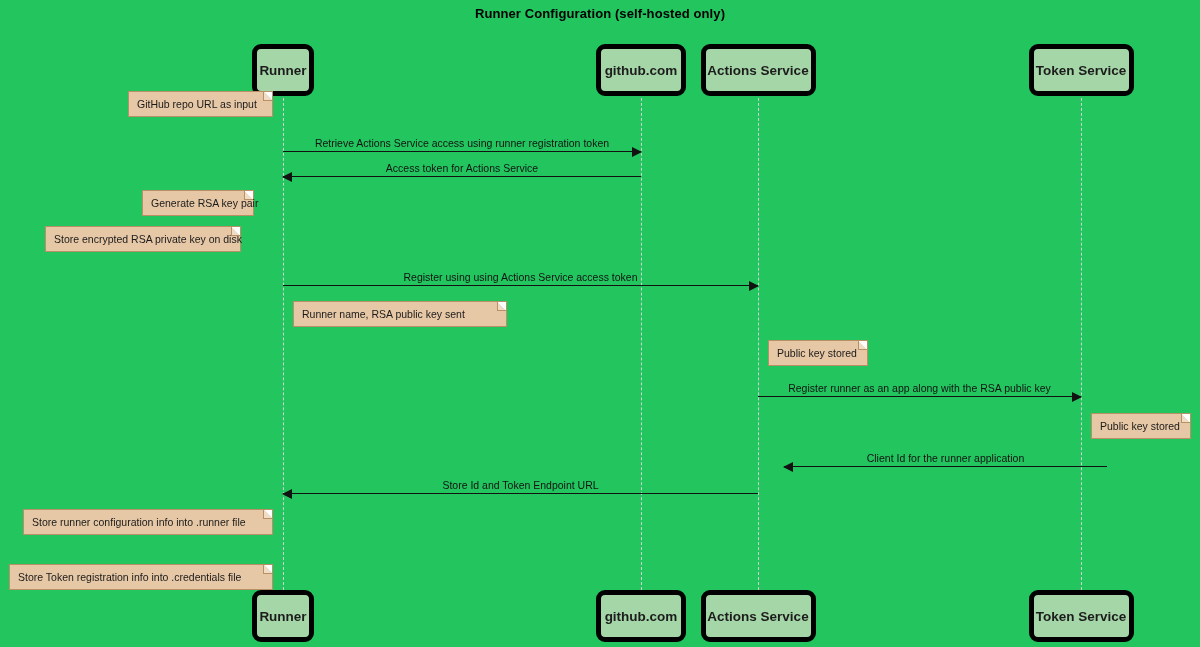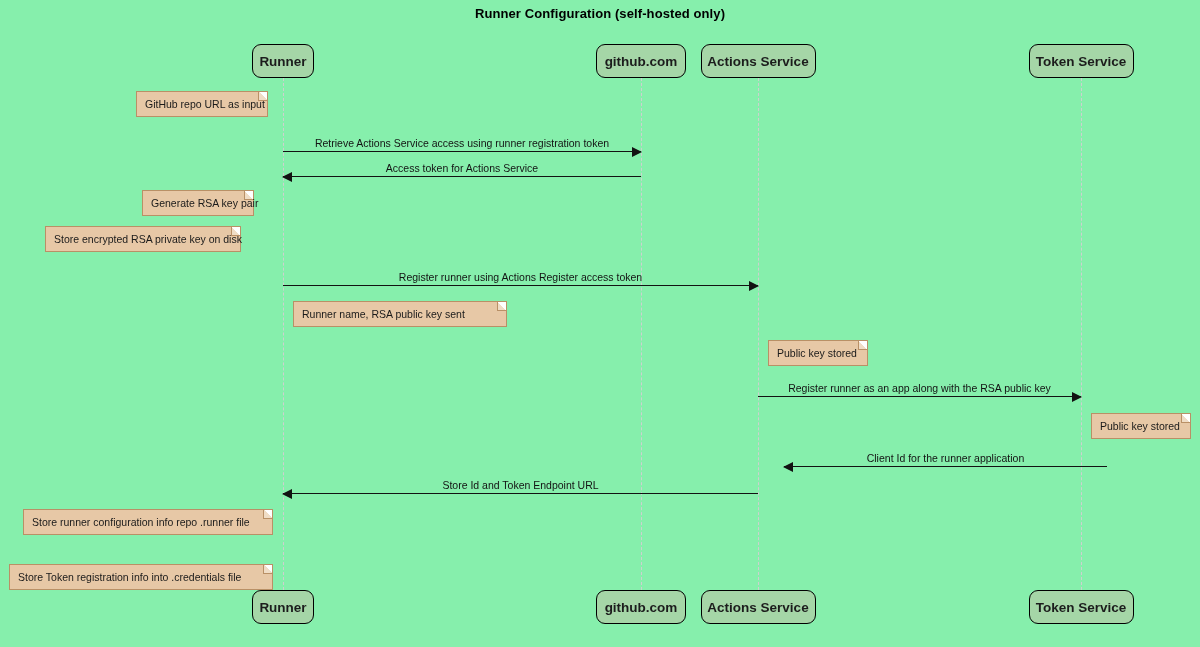--- a/index.html
+++ b/index.html
@@ -8,21 +8,21 @@
     background: #ffffff;
   }
   body {
     font-family: "Liberation Sans", sans-serif;
     color: #1a1a1a;
   }
   #diagram {
     position: relative;
     width: 1200px;
     height: 647px;
-    background: #86efac;
+    background: #22c55e;
     overflow: hidden;
   }
   .title {
     position: absolute;
     top: 6px;
     left: 0;
     width: 1200px;
     text-align: center;
     font-size: 13px;
     font-weight: bold;
@@ -31,23 +31,23 @@
   }
   
   .lifeline {
     position: absolute;
     width: 0;
     border-left: 1px dashed #cfcfcf;
   }
   
   .participant {
     position: absolute;
-    height: 34px;
+    height: 52px;
     background: #a5d6a7;
-    border: 1px solid #000000;
+    border: 5px solid #000000;
     border-radius: 9px;
     display: flex;
     align-items: center;
     justify-content: center;
     font-size: 13.5px;
     font-weight: bold;
     color: #1c1c1c;
     box-sizing: border-box;
     white-space: nowrap;
   }
@@ -148,35 +148,35 @@
       <div class="message" style="left: 283px; top: 151px; width: 358px;">
         <div class="arrowhead right"></div>
         <div class="msg-label">Retrieve Actions Service access using runner registration token</div>
       </div>
       <div class="message" style="left: 283px; top: 176px; width: 358px;">
         <div class="arrowhead left"></div>
         <div class="msg-label">Access token for Actions Service</div>
       </div>
       <div class="message" style="left: 283px; top: 285px; width: 475px;">
         <div class="arrowhead right"></div>
-        <div class="msg-label">Register runner using Actions Register access token</div>
+        <div class="msg-label">Register using using Actions Service access token</div>
       </div>
       <div class="message" style="left: 758px; top: 396px; width: 323px;">
         <div class="arrowhead right"></div>
         <div class="msg-label">Register runner as an app along with the RSA public key</div>
       </div>
       <div class="message" style="left: 784px; top: 466px; width: 323px;">
         <div class="arrowhead left"></div>
         <div class="msg-label">Client Id for the runner application</div>
       </div>
       <div class="message" style="left: 283px; top: 493px; width: 475px;">
         <div class="arrowhead left"></div>
         <div class="msg-label">Store Id and Token Endpoint URL</div>
       </div>
-      <div class="note" style="left: 128px; top: 91px; width: 132px; margin-left: 8px;">
+      <div class="note" style="left: 128px; top: 91px; width: 145px;">
         <span>GitHub repo URL as input</span>
         <span class="fold"></span>
       </div>
       <div class="note" style="left: 142px; top: 190px; width: 112px;">
         <span>Generate RSA key pair</span>
         <span class="fold"></span>
       </div>
       <div class="note" style="left: 45px; top: 226px; width: 196px;">
         <span>Store encrypted RSA private key on disk</span>
         <span class="fold"></span>
@@ -187,21 +187,21 @@
       </div>
       <div class="note" style="left: 768px; top: 340px; width: 100px;">
         <span>Public key stored</span>
         <span class="fold"></span>
       </div>
       <div class="note" style="left: 1091px; top: 413px; width: 100px;">
         <span>Public key stored</span>
         <span class="fold"></span>
       </div>
       <div class="note" style="left: 23px; top: 509px; width: 250px;">
-        <span>Store runner configuration info repo .runner file</span>
+        <span>Store runner configuration info into .runner file</span>
         <span class="fold"></span>
       </div>
       <div class="note" style="left: 9px; top: 564px; width: 264px;">
         <span>Store Token registration info into .credentials file</span>
         <span class="fold"></span>
       </div>
     </div>
 </div>
 
 </body></html>

